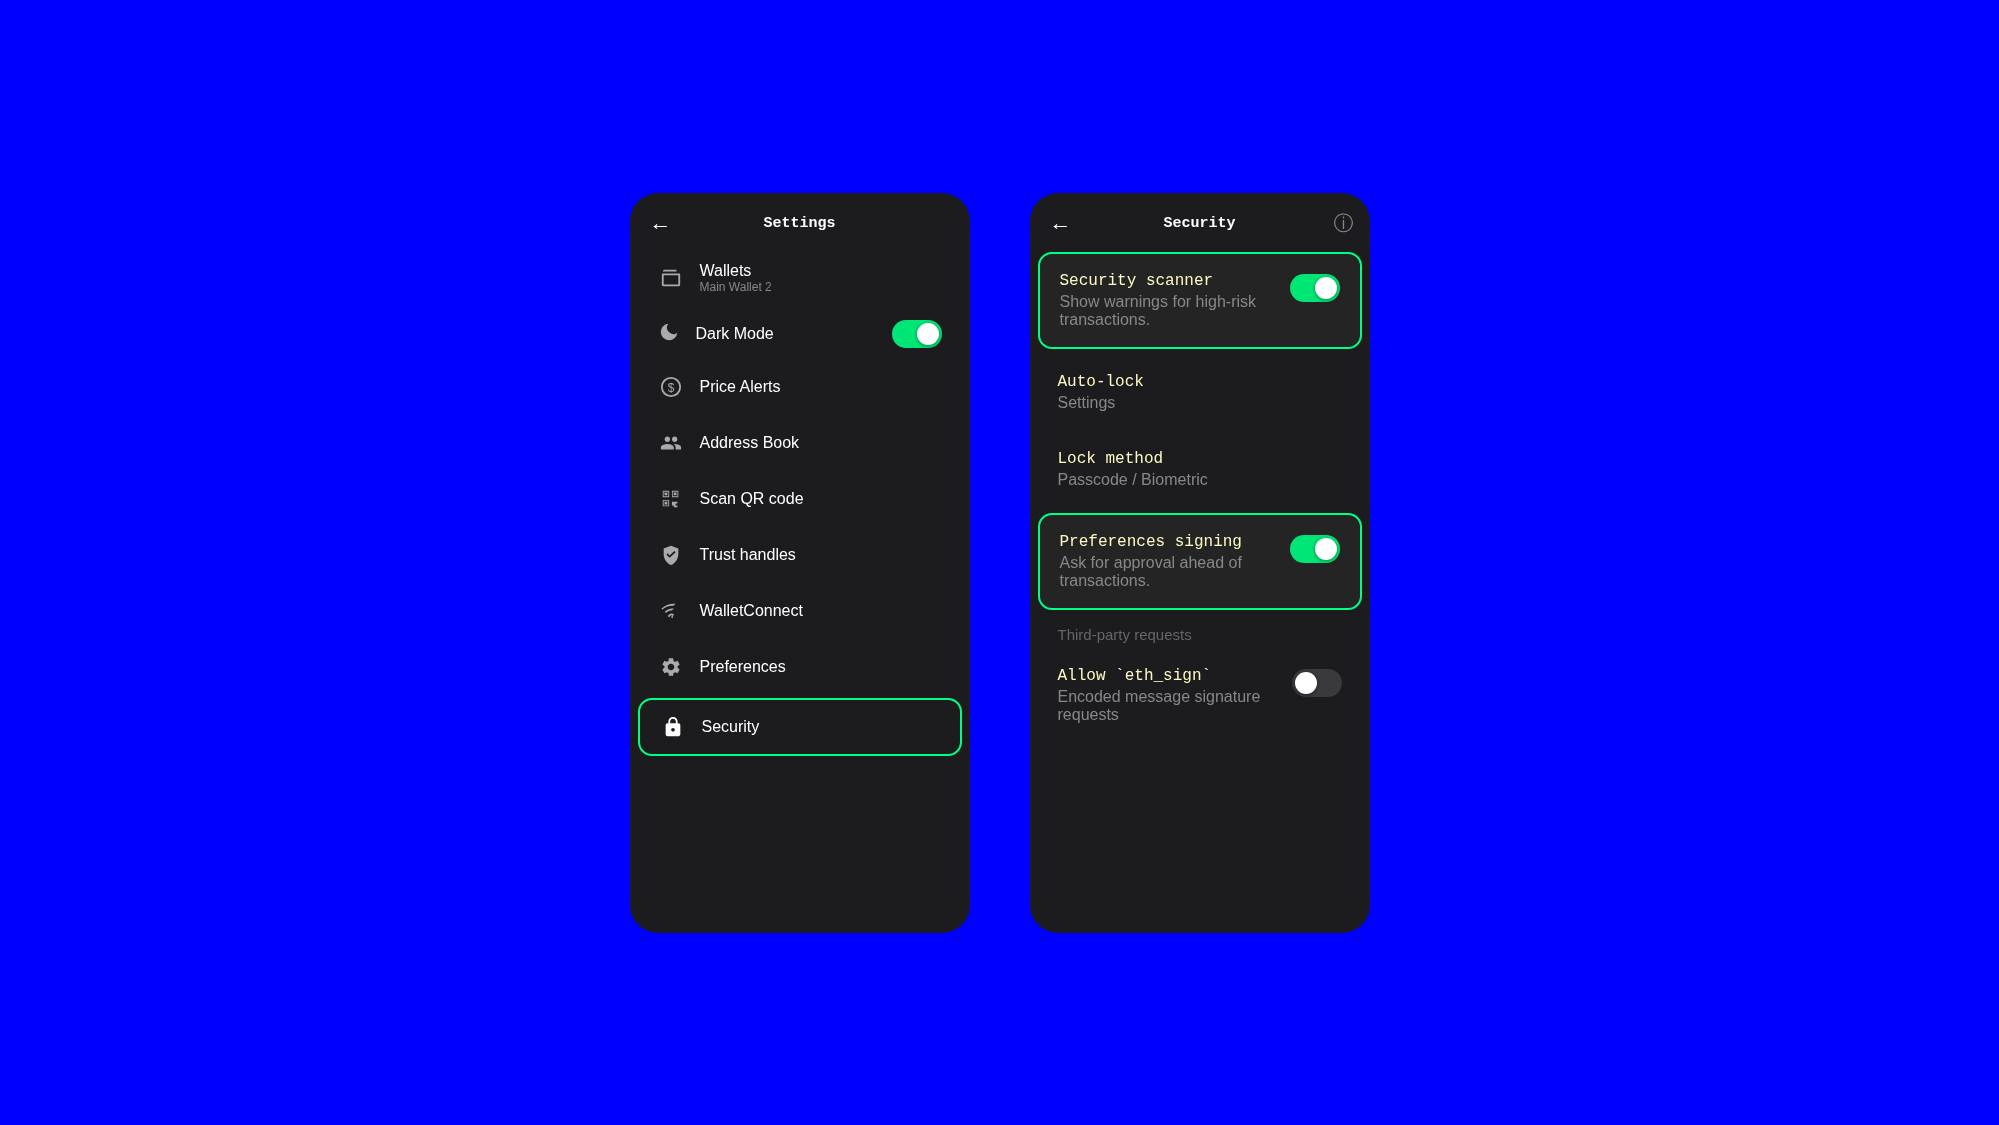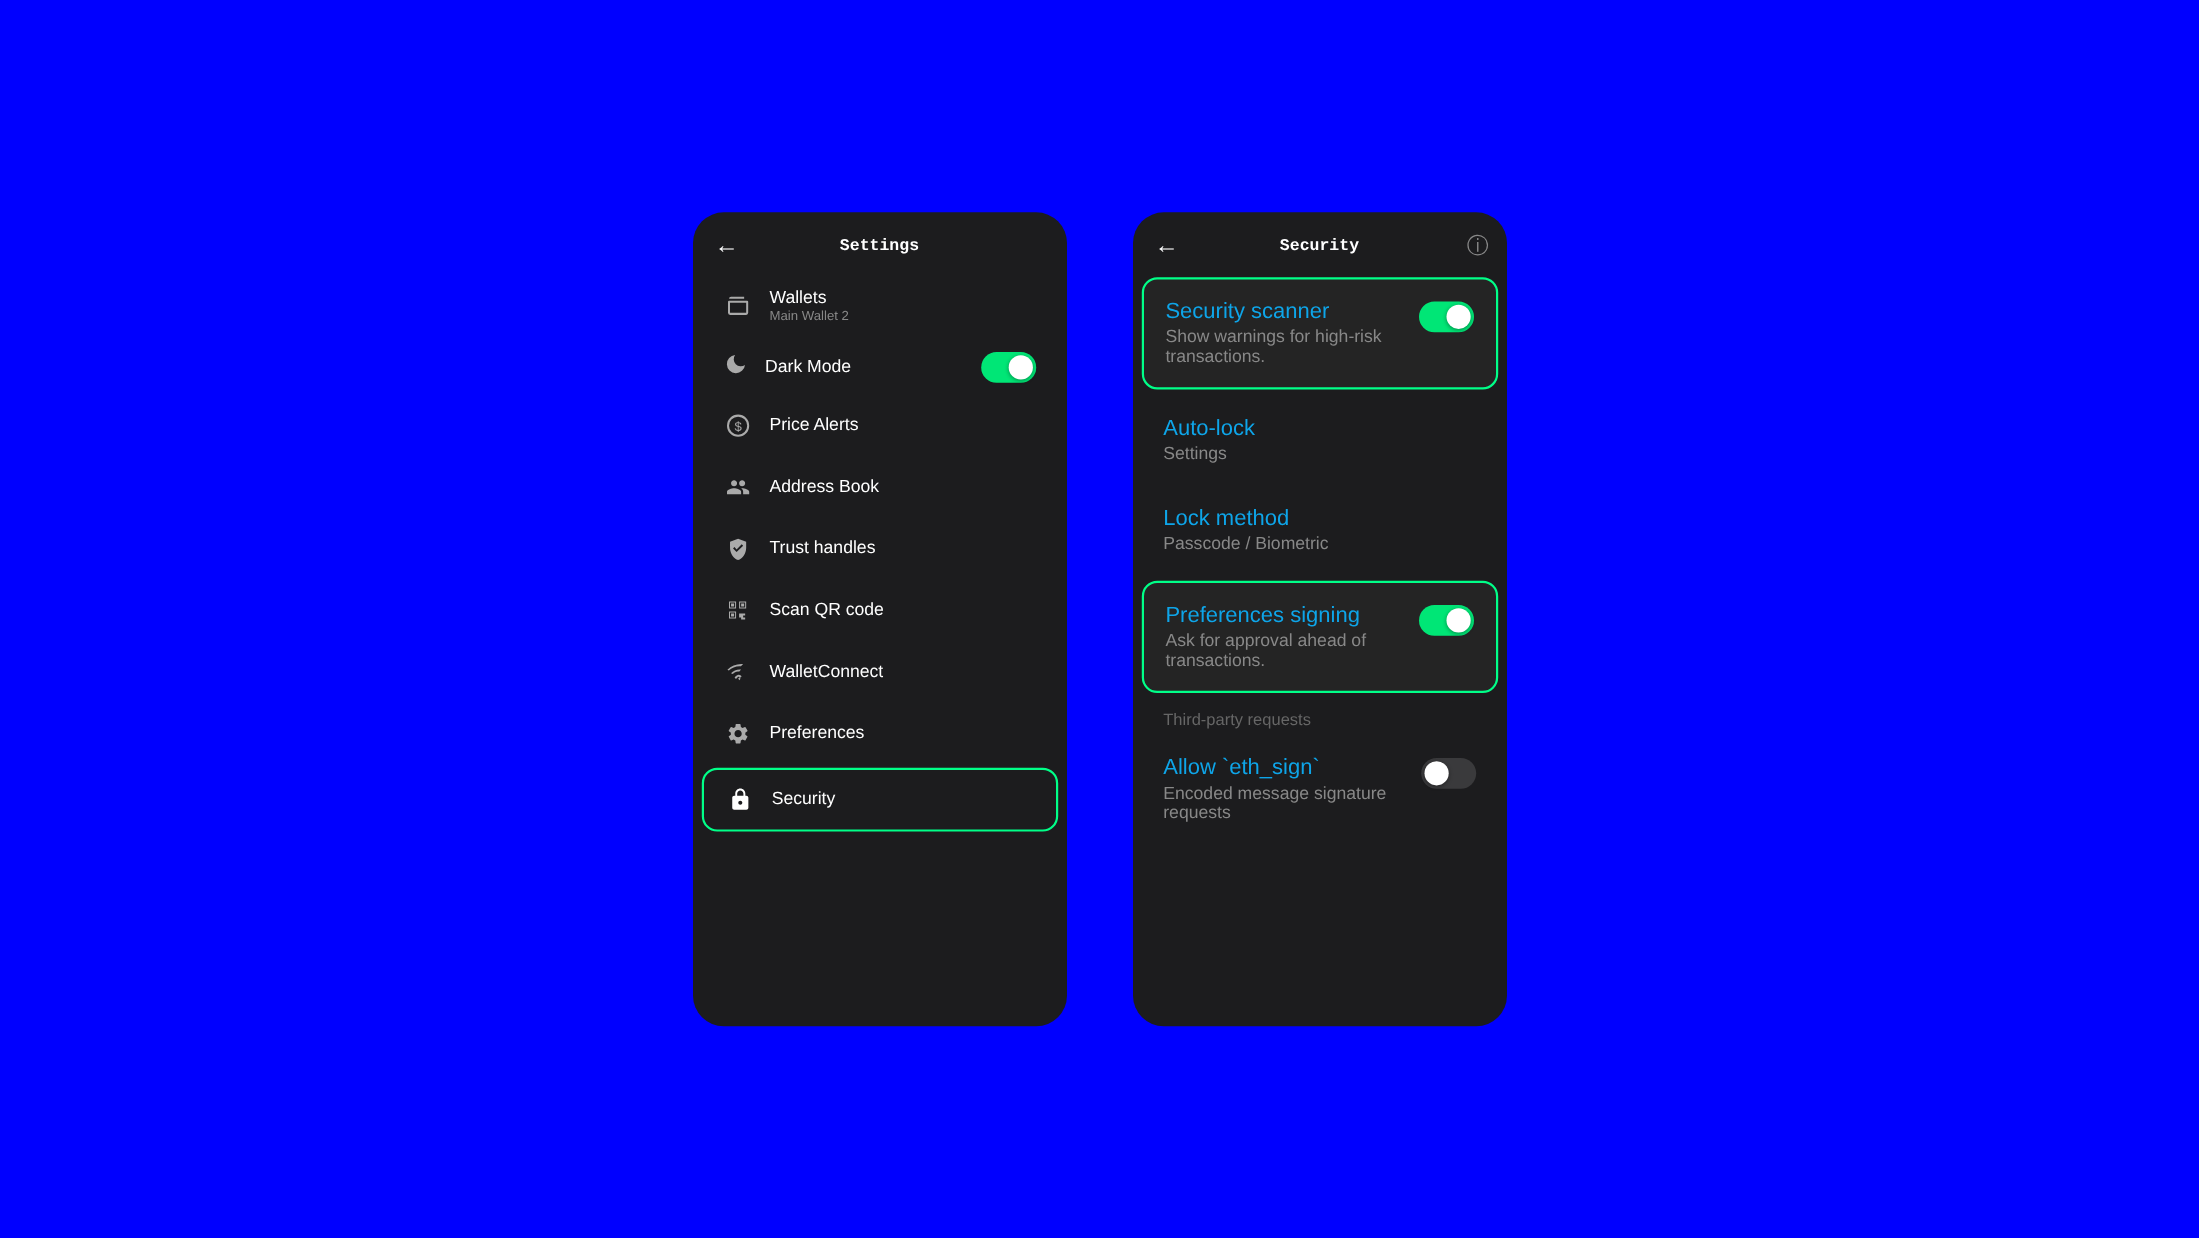--- a/index.html
+++ b/index.html
@@ -151,23 +151,24 @@
       margin: 2px 8px;
       border-radius: 14px;
     }
     .sec-row.highlighted {
       border: 2.5px solid #00ff88;
       background: #242424;
       margin: 6px 8px;
     }
     .sec-row .sec-text { flex: 1; }
     .sec-row .sec-title {
-      font-size: 20px;
-      color: #0ea5e9;
+      font-size: 16px;
+      color: #fef9c3;
       font-weight: 500;
+      font-family: Liberation Mono, monospace;
     }
     .sec-row .sec-sub {
       font-size: 16px;
       color: #888;
       margin-top: 3px;
     }
     .sec-row .toggle-wrap {
       margin-left: 12px;
       margin-top: 2px;
     }
@@ -238,33 +239,33 @@
       <svg class="icon-svg" viewBox="0 0 24 24">
           <path d="M16 11c1.66 0 2.99-1.34 2.99-3S17.66 5 16 5c-1.66 0-3 1.34-3 3s1.34 3 3 3zm-8 0c1.66 0 2.99-1.34 2.99-3S9.66 5 8 5C6.34 5 5 6.34 5 8s1.34 3 3 3zm0 2c-2.33 0-7 1.17-7 3.5V19h14v-2.5c0-2.33-4.67-3.5-7-3.5zm8 0c-.29 0-.62.02-.97.05 1.16.84 1.97 1.97 1.97 3.45V19h6v-2.5c0-2.33-4.67-3.5-7-3.5z"></path>
         </svg>
     </div>
     <span class="item-text">Address Book</span>
   </div>
 
   <div class="menu-item">
     <div class="item-icon">
       <svg class="icon-svg" viewBox="0 0 24 24">
+          <path d="M3 3h7v7H3zm1 1v5h5V4zm1 1h3v3H5zm8-2h7v7h-7zm1 1v5h5V4zm1 1h3v3h-3zM3 13h7v7H3zm1 1v5h5v-5zm1 1h3v3H5zm8 0h2v2h-2zm2 0h2v2h-2zm-2 2h2v2h-2zm2 0h2v2h-2zm2-2h2v2h-2zm-2 4h2v2h-2zm2 0h2v2h-2z"></path>
+        </svg>
+    </div>
+    <span class="item-text">Scan QR code</span>
+  </div>
+
+  <div class="menu-item">
+    <div class="item-icon">
+      <svg class="icon-svg" viewBox="0 0 24 24">
           <path d="M12 2L4 5v6c0 5.55 3.84 10.74 8 12 4.16-1.26 8-6.45 8-12V5l-8-3zm-1.5 13L7 11.5l1.41-1.41L10.5 12.59l5.09-5.09L17 9l-6.5 6z"></path>
         </svg>
     </div>
     <span class="item-text">Trust handles</span>
-  </div>
-
-  <div class="menu-item">
-    <div class="item-icon">
-      <svg class="icon-svg" viewBox="0 0 24 24">
-          <path d="M3 3h7v7H3zm1 1v5h5V4zm1 1h3v3H5zm8-2h7v7h-7zm1 1v5h5V4zm1 1h3v3h-3zM3 13h7v7H3zm1 1v5h5v-5zm1 1h3v3H5zm8 0h2v2h-2zm2 0h2v2h-2zm-2 2h2v2h-2zm2 0h2v2h-2zm2-2h2v2h-2zm-2 4h2v2h-2zm2 0h2v2h-2z"></path>
-        </svg>
-    </div>
-    <span class="item-text">Scan QR code</span>
   </div>
 
   <div class="menu-item">
     <div class="item-icon">
       <svg class="icon-svg" viewBox="0 0 24 24">
           <path d="M1.41 9.59C5.43 5.57 11 3.5 17 4.04L14.83 6.21C10.36 5.77 5.86 7.4 2.83 10.42L1.41 9.59zm3.54 3.54C7.5 10.58 11 9 15 9.5l-2.07 2.07C10.47 11.19 8.3 12.33 6.78 14L4.95 13.13zm3.54 3.54L12 14.71a5 5 0 0 1 3.54 1.46l-1.41 1.41A3 3 0 0 0 12 16.73l-2.12 2.12-1.41-1.41 1.42-1.37zM12 18.5l1.5-1.5a2 2 0 0 1 0 3l-1.5-1.5z"></path>
         </svg>
     </div>
     <span class="item-text">WalletConnect</span>
   </div>

